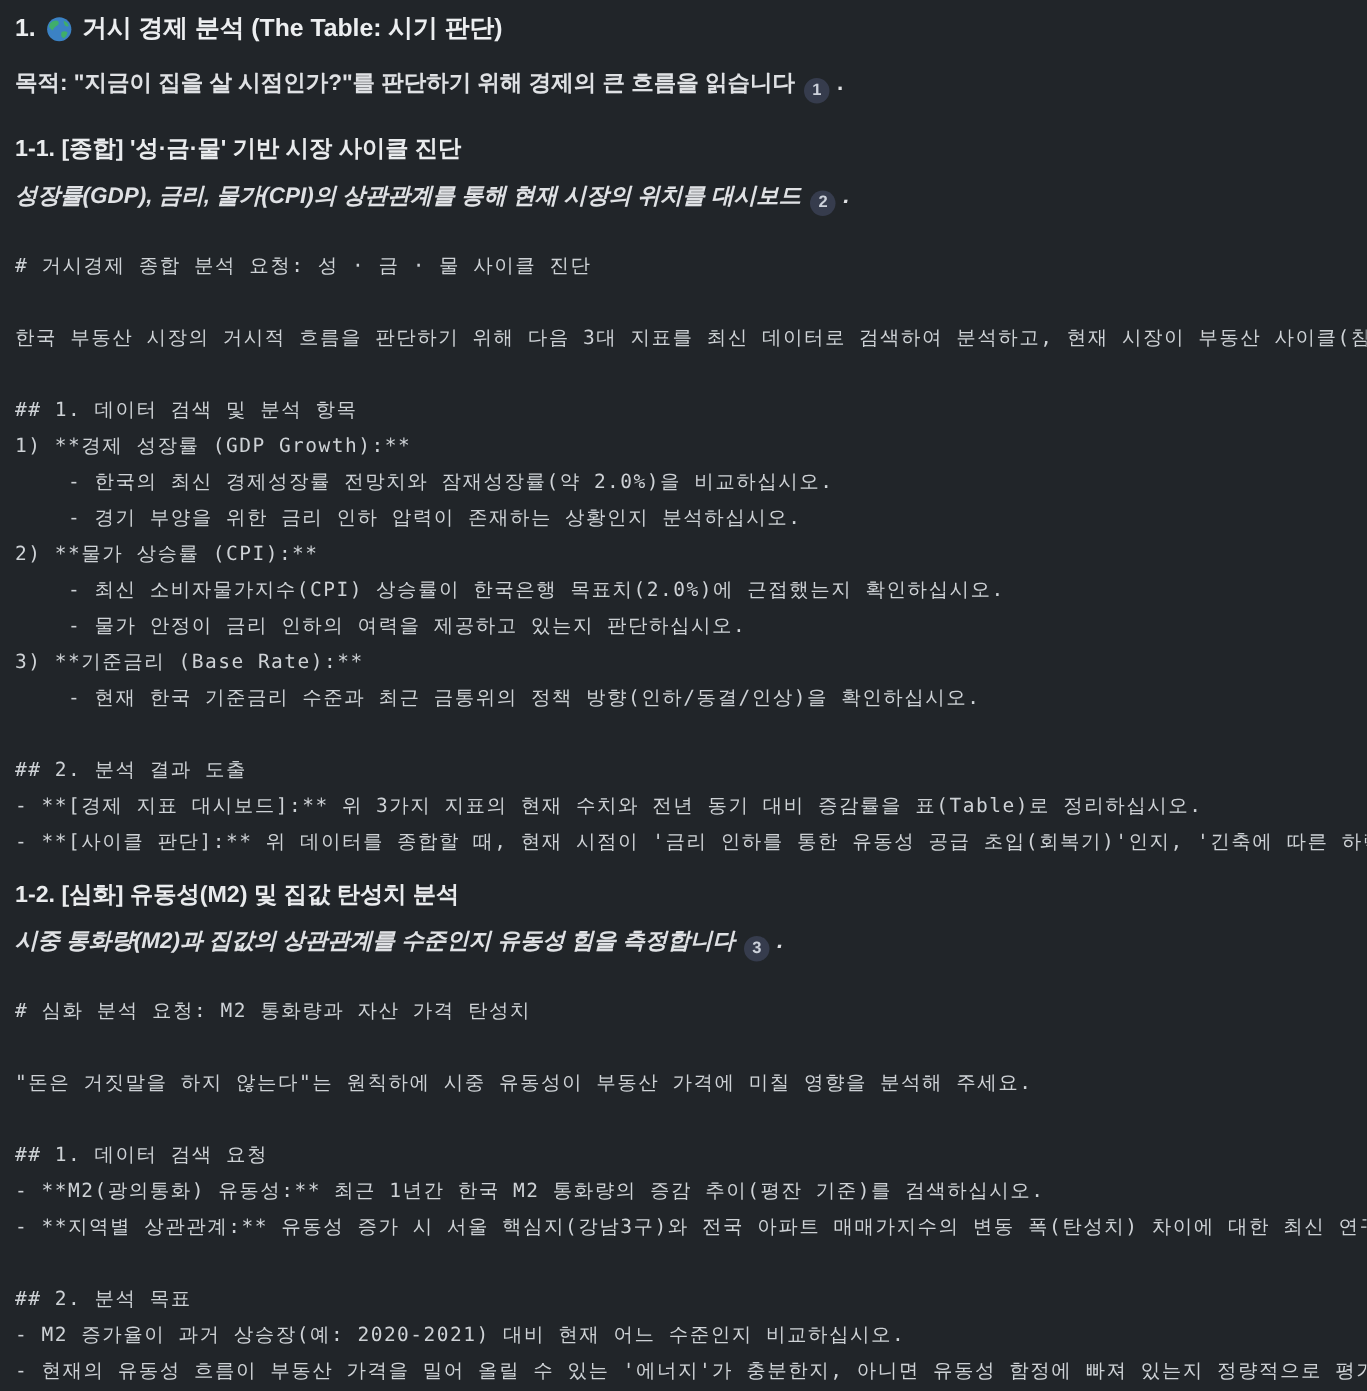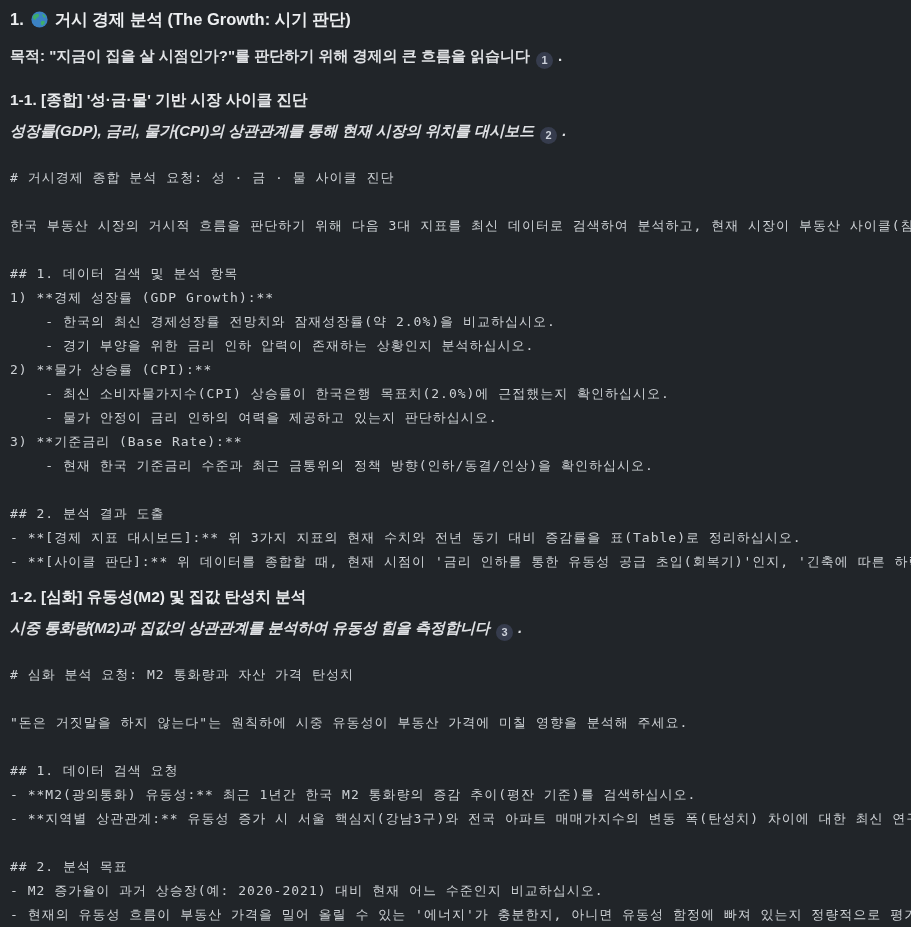--- a/index.html
+++ b/index.html
@@ -87,21 +87,21 @@
 </head>
 <body>
 
 <div class="doc">
 
   <h3 class="h-main"><span>1.</span><span class="globe"><svg viewBox="0 0 20 20" width="17" height="17">
           <circle cx="10" cy="10" r="9.5" fill="#3b82c4"></circle>
           <path d="M3 5 Q6 2.5 9 3.5 Q10.5 5.5 8.5 7 Q5.5 8.5 5 11 Q3 10 2 8 Q2.2 6.2 3 5 Z" fill="#3fae6a"></path>
           <path d="M12 12 Q14.5 11 16.5 12.5 Q16 15.5 13.5 17.2 Q11.5 16.5 11.5 14.5 Q11.5 13 12 12 Z" fill="#3fae6a"></path>
           <path d="M13.5 3.2 Q16.5 4.5 17.5 7.5 Q16 8.2 14.5 7 Q13.2 5.2 13.5 3.2 Z" fill="#3fae6a"></path>
-        </svg></span><span>거시 경제 분석 (The Growth: 시기 판단)</span></h3>
+        </svg></span><span>거시 경제 분석 (The Table: 시기 판단)</span></h3>
 
   <p class="purpose"><span>목적: "지금이 집을 살 시점인가?"를 판단하기 위해 경제의 큰 흐름을 읽습니다</span><span class="cite-chip">1</span><span>.</span></p>
 
   <h4 class="h-sub">1-1. [종합] '성·금·물' 기반 시장 사이클 진단</h4>
 
   <p class="subtitle"><span>성장률(GDP), 금리, 물가(CPI)의 상관관계를 통해 현재 시장의 위치를 대시보드</span><span class="cite-chip">2</span><span>.</span></p>
 
   <pre class="codeblock"># 거시경제 종합 분석 요청: 성 · 금 · 물 사이클 진단
 
 한국 부동산 시장의 거시적 흐름을 판단하기 위해 다음 3대 지표를 최신 데이터로 검색하여 분석하고, 현재 시장이 부동산 사이클(침체-
@@ -115,21 +115,21 @@
     - 물가 안정이 금리 인하의 여력을 제공하고 있는지 판단하십시오.
 3) **기준금리 (Base Rate):**
     - 현재 한국 기준금리 수준과 최근 금통위의 정책 방향(인하/동결/인상)을 확인하십시오.
 
 ## 2. 분석 결과 도출
 - **[경제 지표 대시보드]:** 위 3가지 지표의 현재 수치와 전년 동기 대비 증감률을 표(Table)로 정리하십시오.
 - **[사이클 판단]:** 위 데이터를 종합할 때, 현재 시점이 '금리 인하를 통한 유동성 공급 초입(회복기)'인지, '긴축에 따른 하락 압력</pre>
 
   <h4 class="h-sub">1-2. [심화] 유동성(M2) 및 집값 탄성치 분석</h4>
 
-  <p class="subtitle"><span>시중 통화량(M2)과 집값의 상관관계를 분석하여 유동성 힘을 측정합니다</span><span class="cite-chip">3</span><span>.</span></p>
+  <p class="subtitle"><span>시중 통화량(M2)과 집값의 상관관계를 수준인지 유동성 힘을 측정합니다</span><span class="cite-chip">3</span><span>.</span></p>
 
   <pre class="codeblock"># 심화 분석 요청: M2 통화량과 자산 가격 탄성치
 
 "돈은 거짓말을 하지 않는다"는 원칙하에 시중 유동성이 부동산 가격에 미칠 영향을 분석해 주세요.
 
 ## 1. 데이터 검색 요청
 - **M2(광의통화) 유동성:** 최근 1년간 한국 M2 통화량의 증감 추이(평잔 기준)를 검색하십시오.
 - **지역별 상관관계:** 유동성 증가 시 서울 핵심지(강남3구)와 전국 아파트 매매가지수의 변동 폭(탄성치) 차이에 대한 최신 연구나 기
 
 ## 2. 분석 목표

